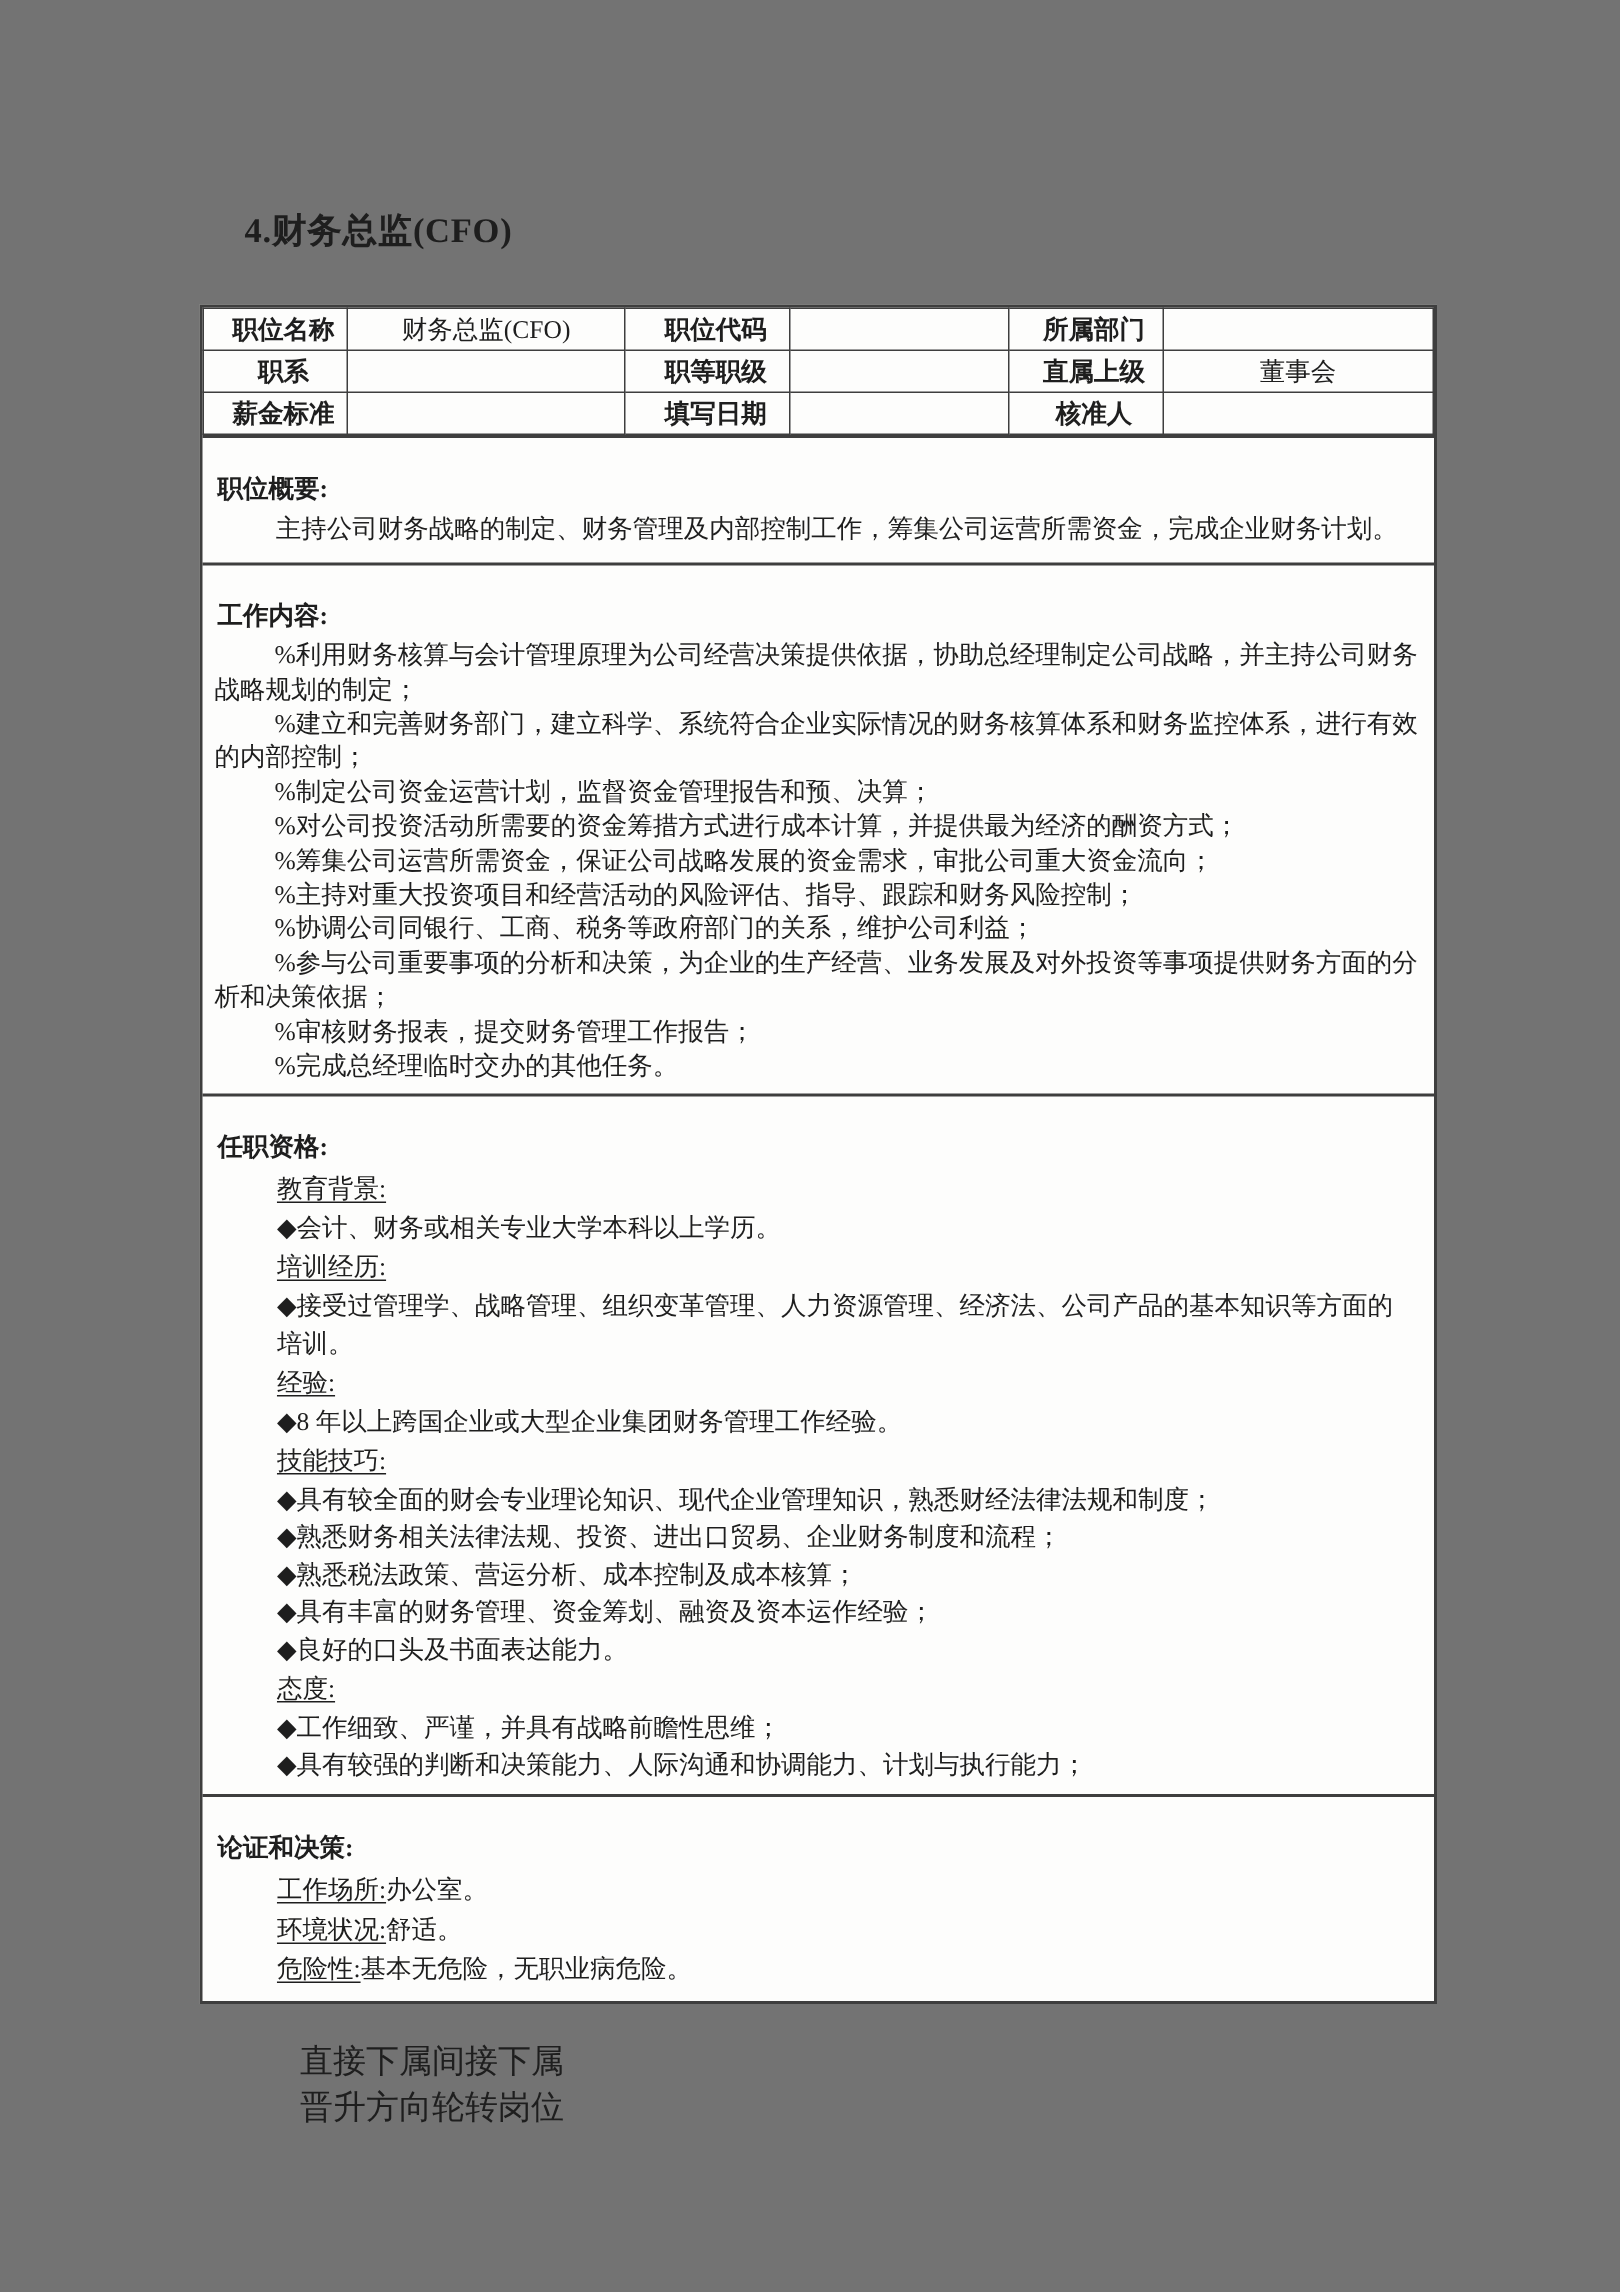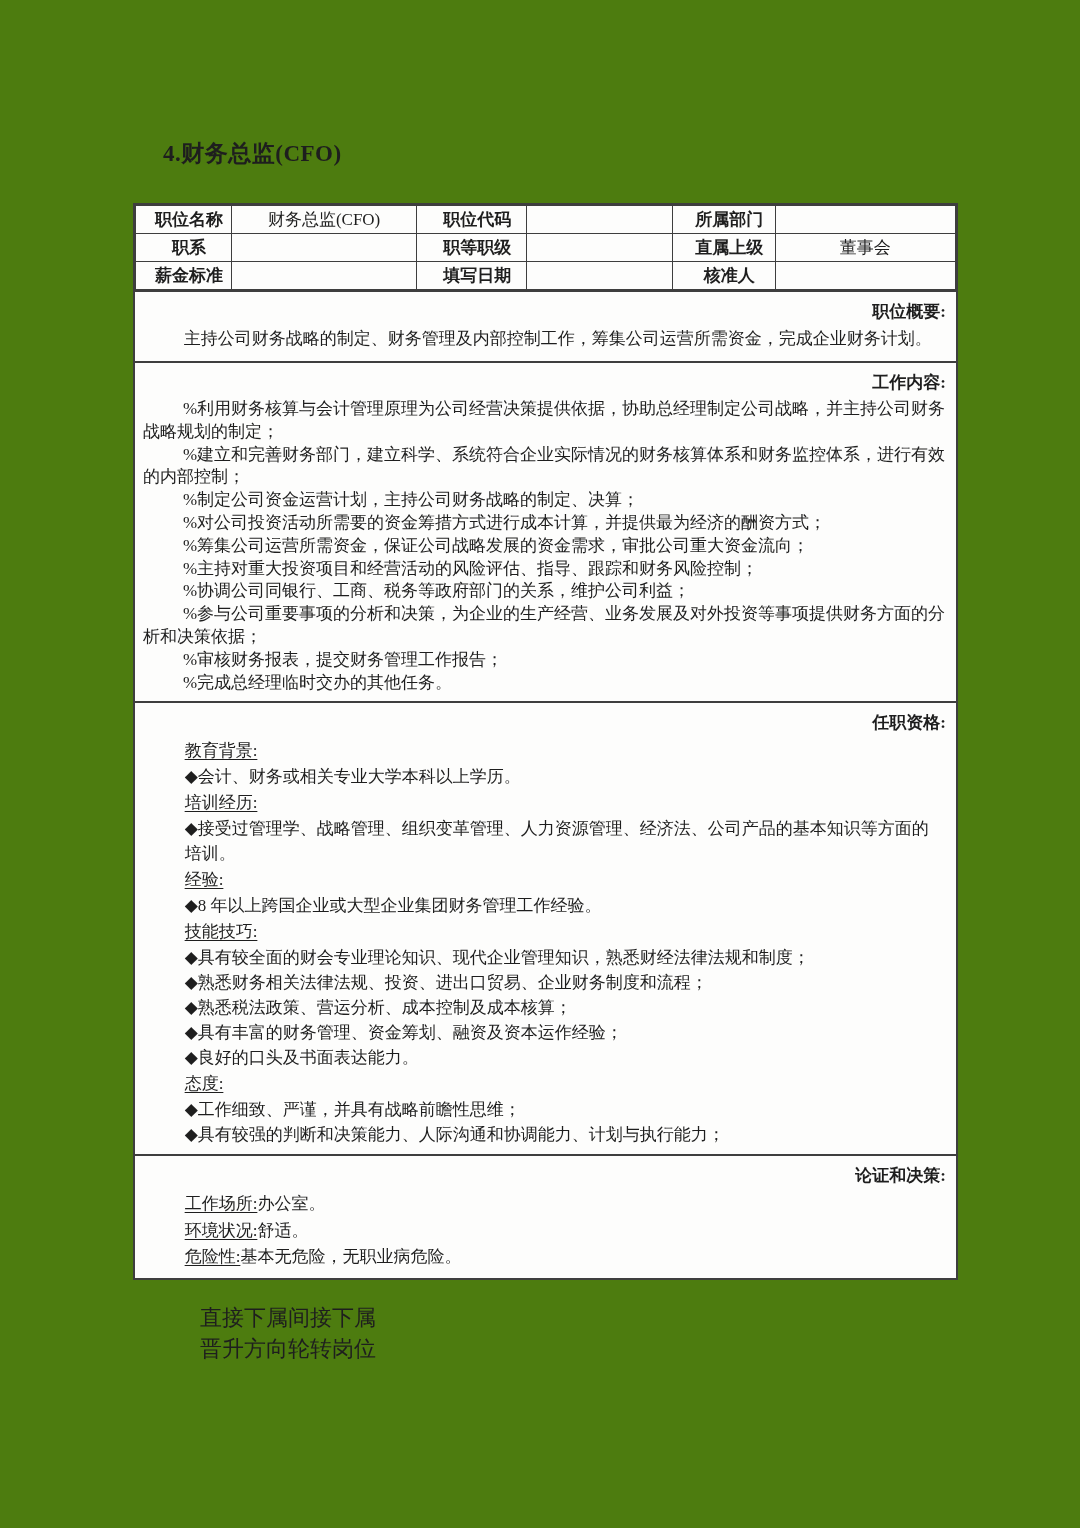--- a/index.html
+++ b/index.html
@@ -8,21 +8,21 @@
     background: #fbfbfa;
     color: #1e1e1e;
     font-family: "Liberation Serif", "DejaVu Serif", serif;
   }
   .page {
     position: relative;
     width: 1080px;
     height: 1528px;
     box-sizing: border-box;
     padding: 138px 122px 0 133px;
-    background: #4d7c0f;
+    background: #737373;
     overflow: hidden;
   }
   .doc-title {
     font-size: 23px;
     font-weight: 600;
     letter-spacing: 0.5px;
     margin: 0 0 34px 30px;
   }
   .form {
     width: 825px;
@@ -45,23 +45,22 @@
     white-space: nowrap;
   }
   table.header-table td.lbl { font-weight: bold; padding-left: 14px; }
   .sec {
     border-top: 2px solid #3e3e3e;
     padding: 4px 10px 7px 8px;
     font-size: 17px;
   }
   .sec-head {
     font-weight: bold;
-    margin: 4px 0 3px 2px;
+    margin: 18px 0 3px 2px;
     line-height: 24px;
-    text-align: right;
   }
   .indent-para {
     text-indent: 2.4em;
     margin: 1px 0 3px 0;
     line-height: 24px;
   }
   .duty {
     text-indent: 2.35em;
     margin: 0;
     line-height: 22.8px;
@@ -139,21 +138,21 @@
 
     <section class="sec">
       <p class="sec-head">职位概要:</p>
       <p class="indent-para">主持公司财务战略的制定、财务管理及内部控制工作，筹集公司运营所需资金，完成企业财务计划。</p>
     </section>
 
     <section class="sec">
       <p class="sec-head">工作内容:</p>
       <p class="duty">%利用财务核算与会计管理原理为公司经营决策提供依据，协助总经理制定公司战略，并主持公司财务战略规划的制定；</p>
       <p class="duty">%建立和完善财务部门，建立科学、系统符合企业实际情况的财务核算体系和财务监控体系，进行有效的内部控制；</p>
-      <p class="duty">%制定公司资金运营计划，主持公司财务战略的制定、决算；</p>
+      <p class="duty">%制定公司资金运营计划，监督资金管理报告和预、决算；</p>
       <p class="duty">%对公司投资活动所需要的资金筹措方式进行成本计算，并提供最为经济的酬资方式；</p>
       <p class="duty">%筹集公司运营所需资金，保证公司战略发展的资金需求，审批公司重大资金流向；</p>
       <p class="duty">%主持对重大投资项目和经营活动的风险评估、指导、跟踪和财务风险控制；</p>
       <p class="duty">%协调公司同银行、工商、税务等政府部门的关系，维护公司利益；</p>
       <p class="duty">%参与公司重要事项的分析和决策，为企业的生产经营、业务发展及对外投资等事项提供财务方面的分析和决策依据；</p>
       <p class="duty">%审核财务报表，提交财务管理工作报告；</p>
       <p class="duty">%完成总经理临时交办的其他任务。</p>
     </section>
 
     <section class="sec">

